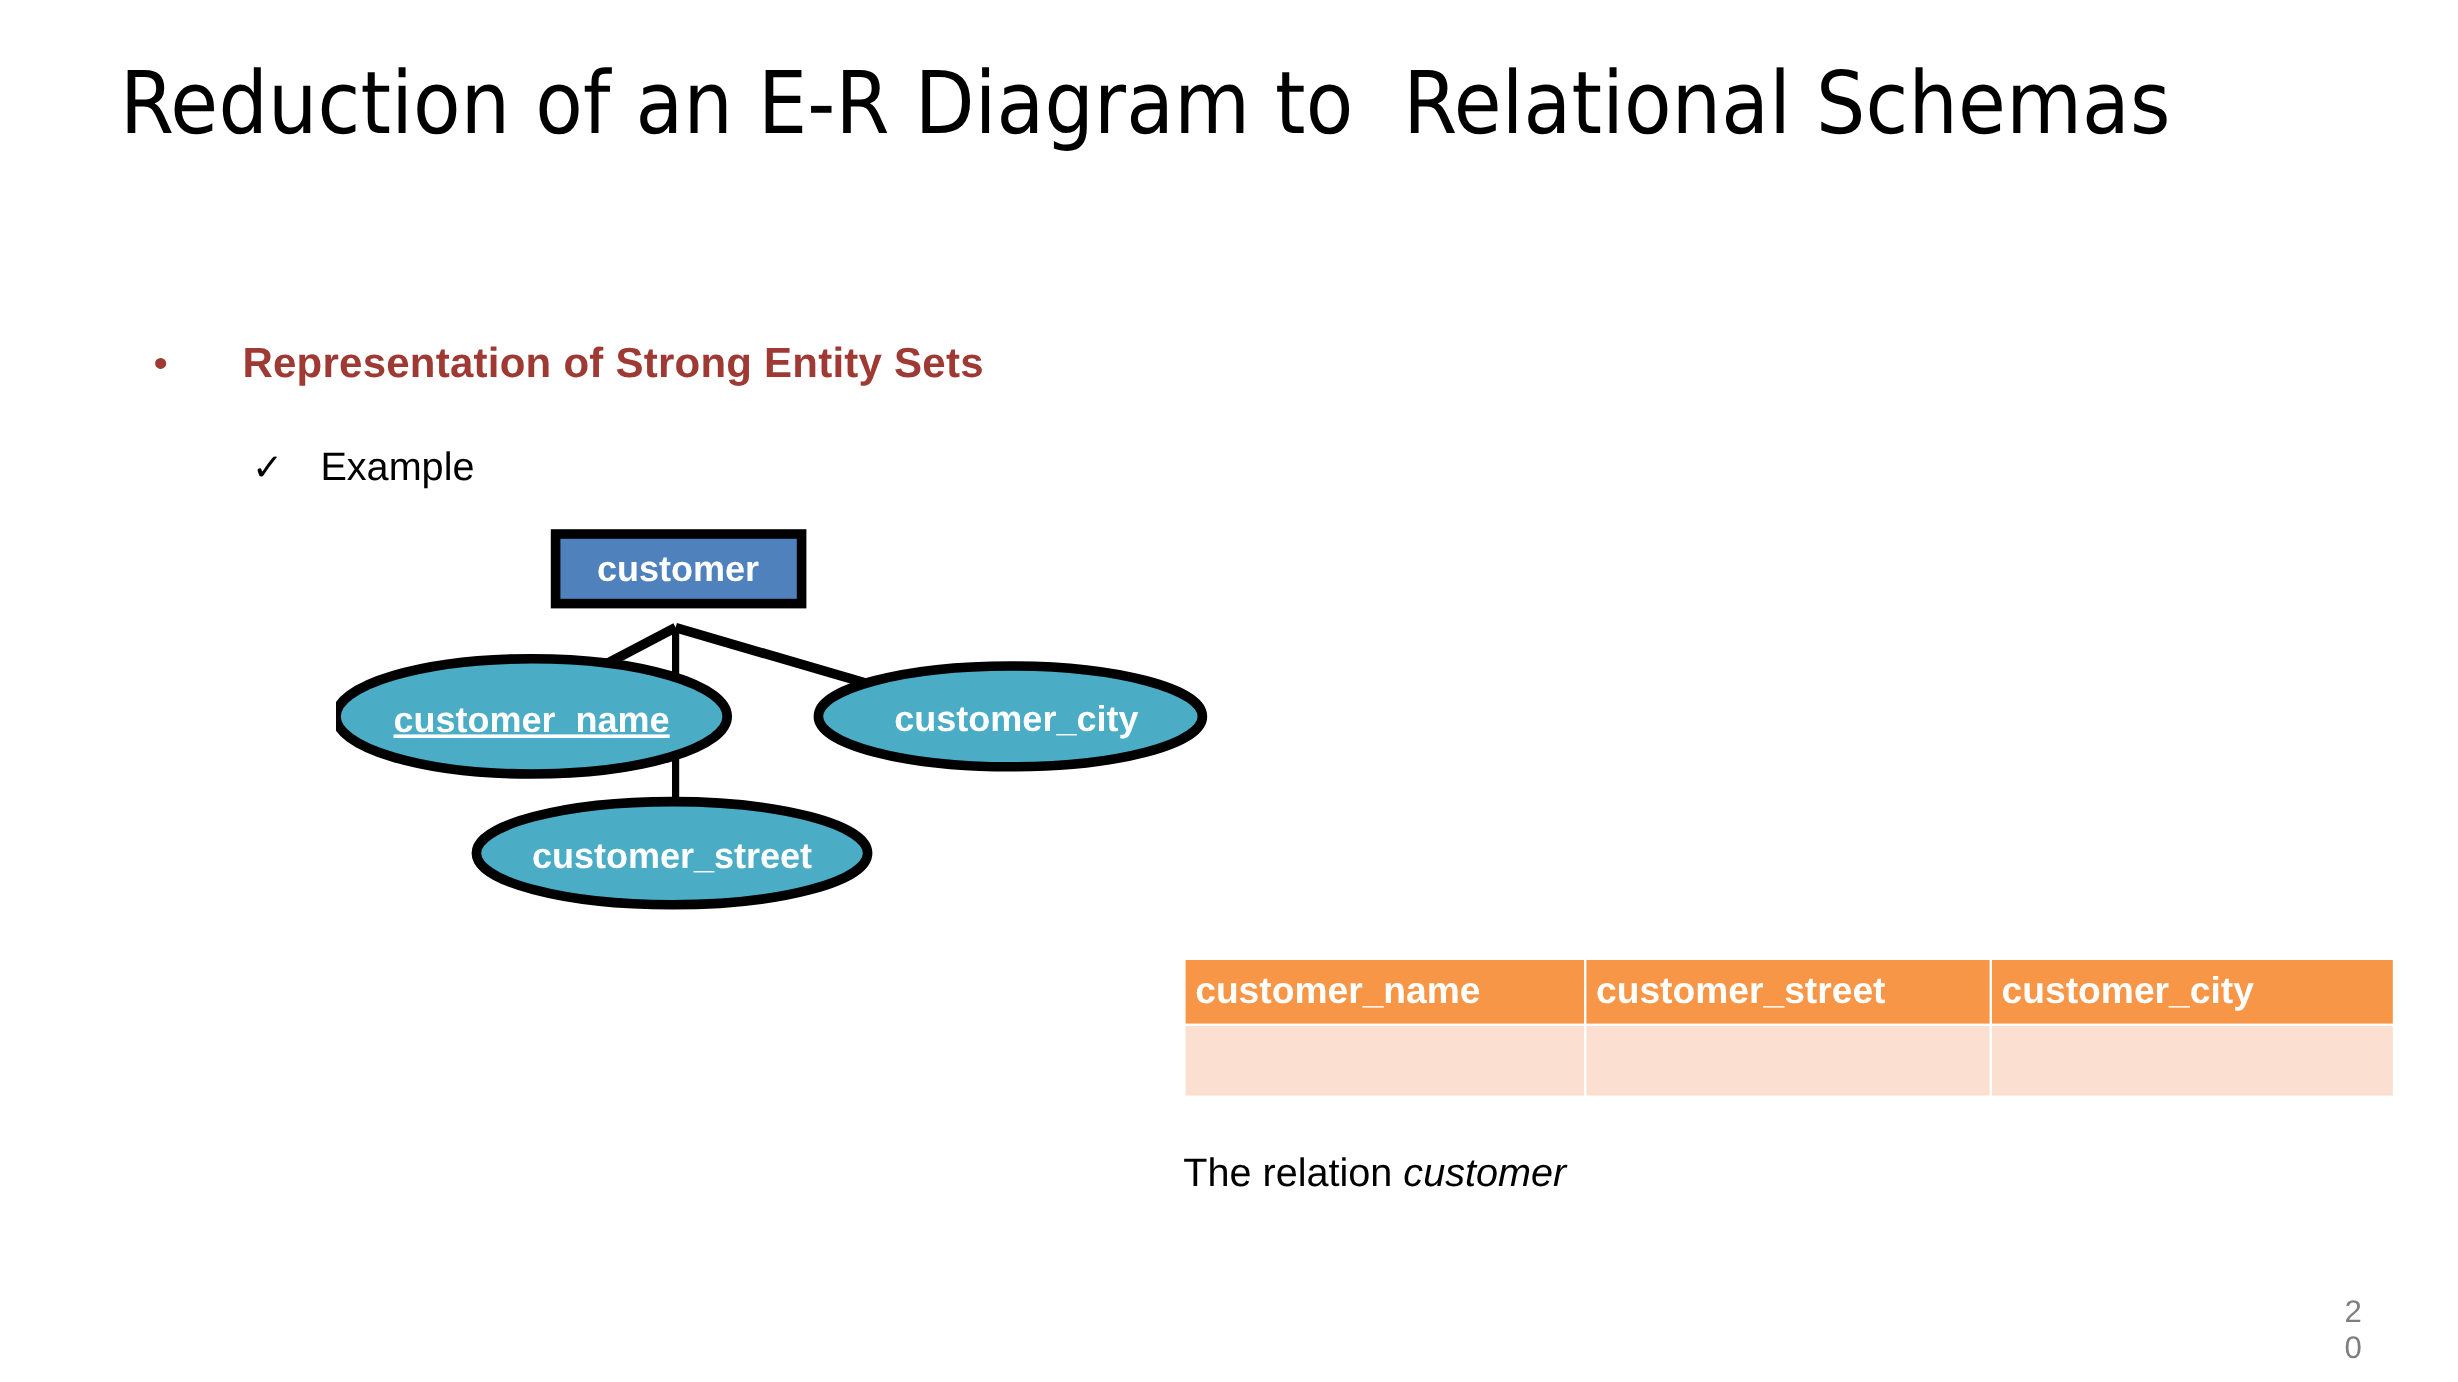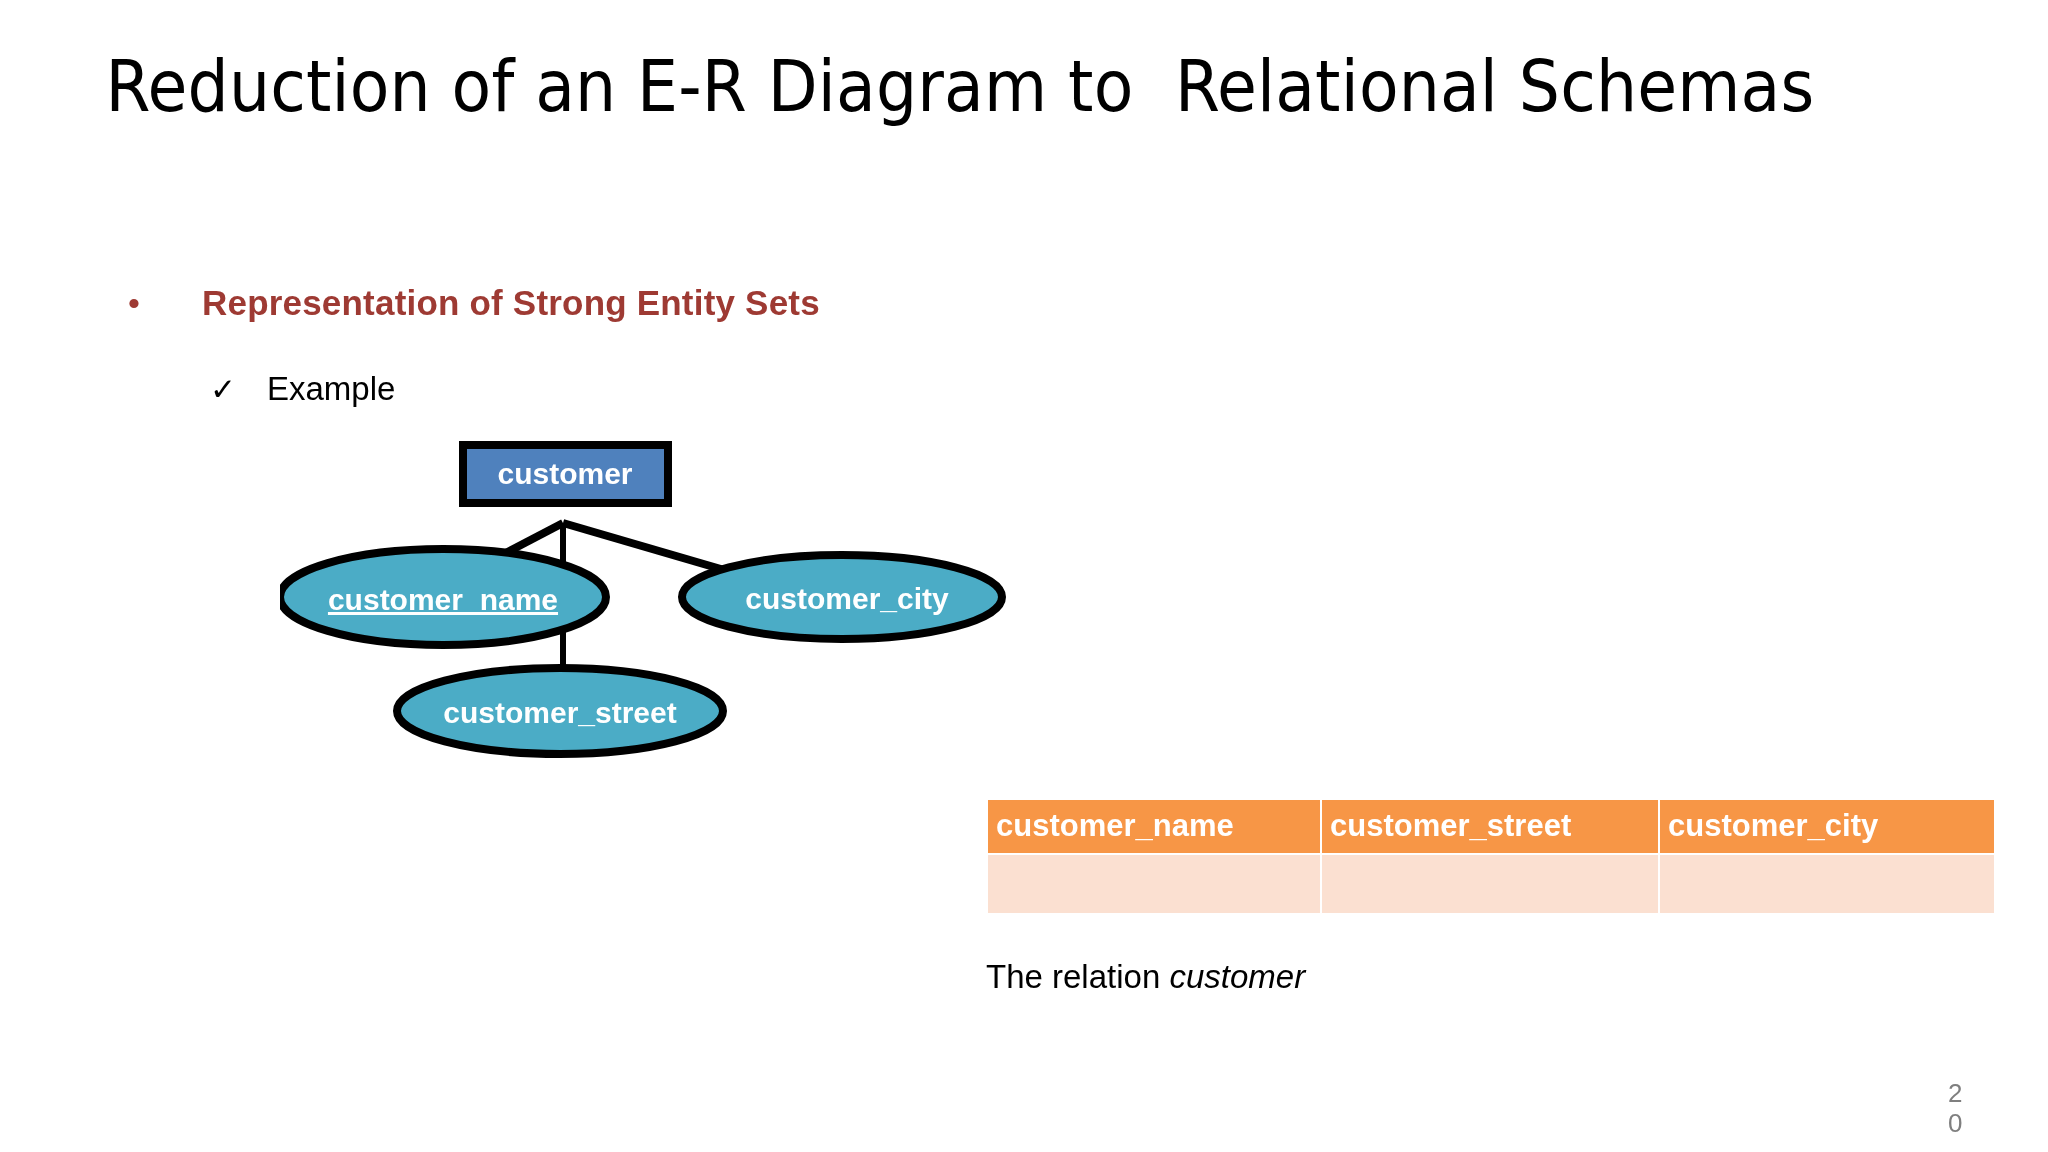--- a/index.html
+++ b/index.html
@@ -15,21 +15,21 @@
     font-family: "Liberation Sans", sans-serif;
     -webkit-font-smoothing: antialiased;
   }
 
   
   .slide-title {
     position: absolute;
     left: 100px;
     top: 38px;
     width: 1720px;
-    text-align: center;
+    text-align: left;
     font-family: "DejaVu Sans Condensed", "Liberation Sans Narrow", "Liberation Sans", sans-serif;
     font-stretch: condensed;
     font-size: 72px;
     line-height: 1.34;
     color: #000000;
     font-weight: 400;
     letter-spacing: 0.2px;
     white-space: pre-wrap;
   }
 
@@ -137,21 +137,21 @@
 
   
   .page-number {
     position: absolute;
     left: 1948px;
     top: 1078px;
     width: 26px;
     font-size: 26px;
     line-height: 1.16;
     color: #7F7F7F;
-    text-align: left;
+    text-align: center;
     word-break: break-all;
   }
 </style>
 </head>
 <body>
 
 <div class="slide-title">Reduction of an E-R Diagram to  Relational Schemas</div>
 
 <div class="bullet-l1">
   <span class="marker">•</span>

